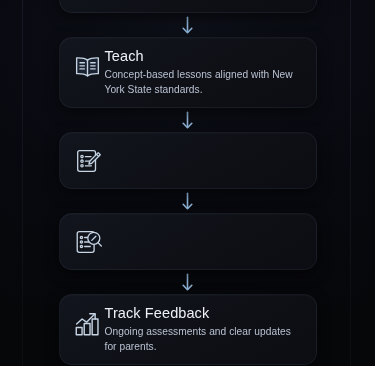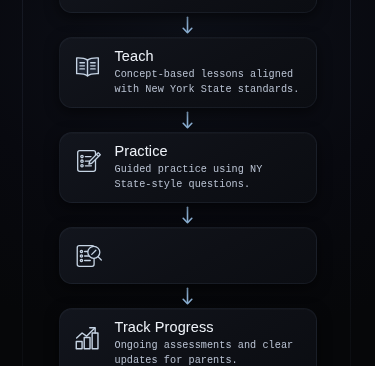--- a/index.html
+++ b/index.html
@@ -30,21 +30,21 @@
     display:flex; flex-direction:column; align-items:center;
   }
 
   .card {
     position:relative;
     width:258px;
     background:linear-gradient(150deg,#12151d 0%, #0e1016 55%, #0b0d12 100%);
     border:1px solid rgba(132,150,184,.085);
     border-radius:13px;
     padding:9px 12px 10px 11px;
-    display:flex; align-items:flex-start; gap:10px;
+    display:flex; align-items:flex-start; 
     box-shadow:0 1px 0 rgba(255,255,255,.025) inset, 0 4px 14px rgba(0,0,0,.55);
   }
 
   .icon-wrap {
     flex:0 0 auto;
     width:34px; height:34px;
     display:flex; align-items:center; justify-content:center;
     margin-top:2px;
   }
   .icon-wrap svg { display:block; }
@@ -57,21 +57,20 @@
     line-height:1.18;
     font-weight:400;
     letter-spacing:.1px;
     margin-bottom:3px;
   }
   .card-desc {
     color:#b9c2d2;
     font-size:10.2px;
     line-height:1.42;
     letter-spacing:.05px;
-    font-family:Liberation Mono, monospace;
   }
 
   .arrow {
     height:24px;
     display:flex; align-items:center; justify-content:center;
   }
   .arrow svg { display:block; }
 </style>
 </head>
 <body>
@@ -114,24 +113,20 @@
           <svg width="30" height="30" viewBox="0 0 32 32" fill="none" stroke="#c6d4e4" stroke-width="1.4" stroke-linecap="round" stroke-linejoin="round">
     <rect x="5" y="5" width="19" height="22" rx="2.2"></rect>
     <circle cx="9.6" cy="11.3" r="1.25"></circle>
             <circle cx="9.6" cy="16.2" r="1.25"></circle>
             <circle cx="9.6" cy="21.1" r="1.25"></circle>
     <path d="M13.2 11.3h6M13.2 16.2h6M13.2 21.1h6.4"></path>
     <path d="M26.9 7.1l2.2 2.2-9.1 9.1-3 .8.8-3z" fill="#141a24"></path>
     <path d="M25.1 8.9l2.2 2.2"></path>
   </svg>
         </div>
-        <div class="card-text">
-          <div class="card-title">Practice</div>
-          <div class="card-desc">Guided practice using NY State-style questions.</div>
-        </div>
       </div>
       <div class="arrow">
         <svg width="13" height="19" viewBox="0 0 13 19" fill="none" stroke="#8fb4d8" stroke-width="1.6" stroke-linecap="round" stroke-linejoin="round">
   <path d="M6.5 1.2v15"></path>
           <path d="M2.2 12.3l4.3 4.4 4.3-4.4"></path>
 </svg>
       </div>
       <div class="card">
         <div class="icon-wrap">
           <svg width="30" height="30" viewBox="0 0 32 32" fill="none" stroke="#c6d4e4" stroke-width="1.4" stroke-linecap="round" stroke-linejoin="round">
@@ -156,18 +151,18 @@
         <div class="icon-wrap">
           <svg width="31" height="31" viewBox="0 0 32 32" fill="none" stroke="#c6d4e4" stroke-width="1.45" stroke-linecap="round" stroke-linejoin="round">
     <rect x="4.4" y="20.2" width="6" height="7.4"></rect>
     <rect x="12.6" y="16" width="6" height="11.6"></rect>
     <rect x="20.8" y="11.4" width="6" height="16.2"></rect>
     <path d="M4.8 16.6l5.6-5.3 4.6 3.3 8.3-8.2"></path>
     <path d="M18.3 5.9h5.6v5.5"></path>
   </svg>
         </div>
         <div class="card-text">
-          <div class="card-title">Track Progress</div>
+          <div class="card-title">Track Feedback</div>
           <div class="card-desc">Ongoing assessments and clear updates for parents.</div>
         </div>
       </div>
     </div>
 </div>
 
 </body></html>

